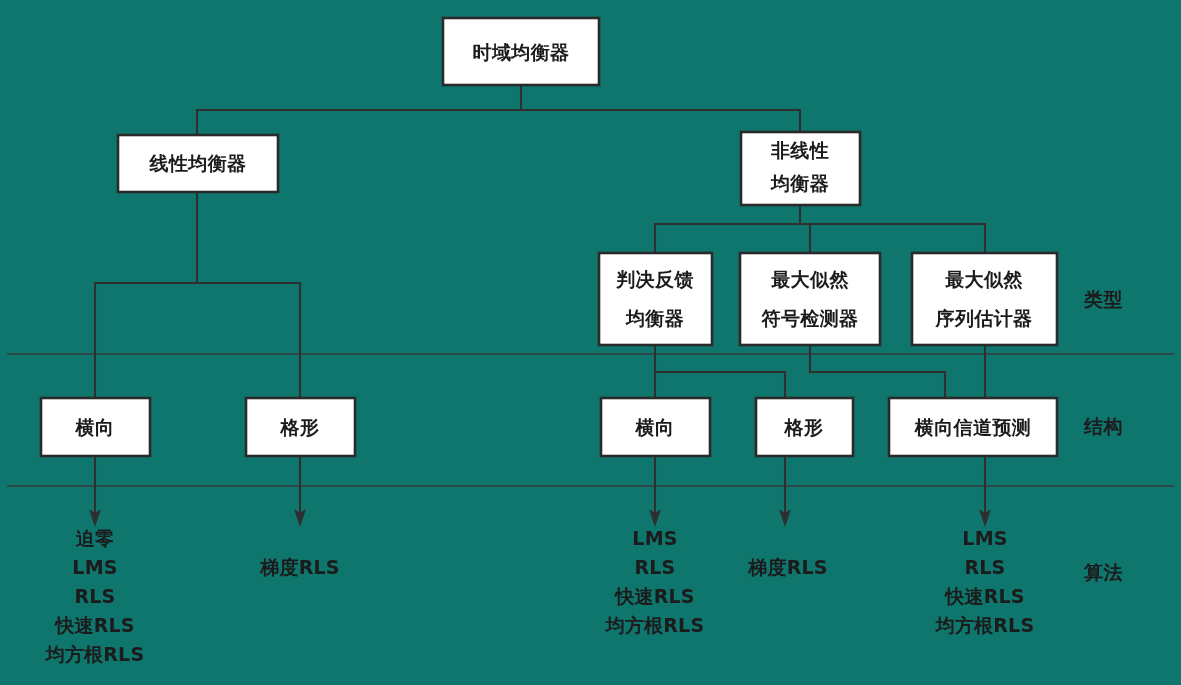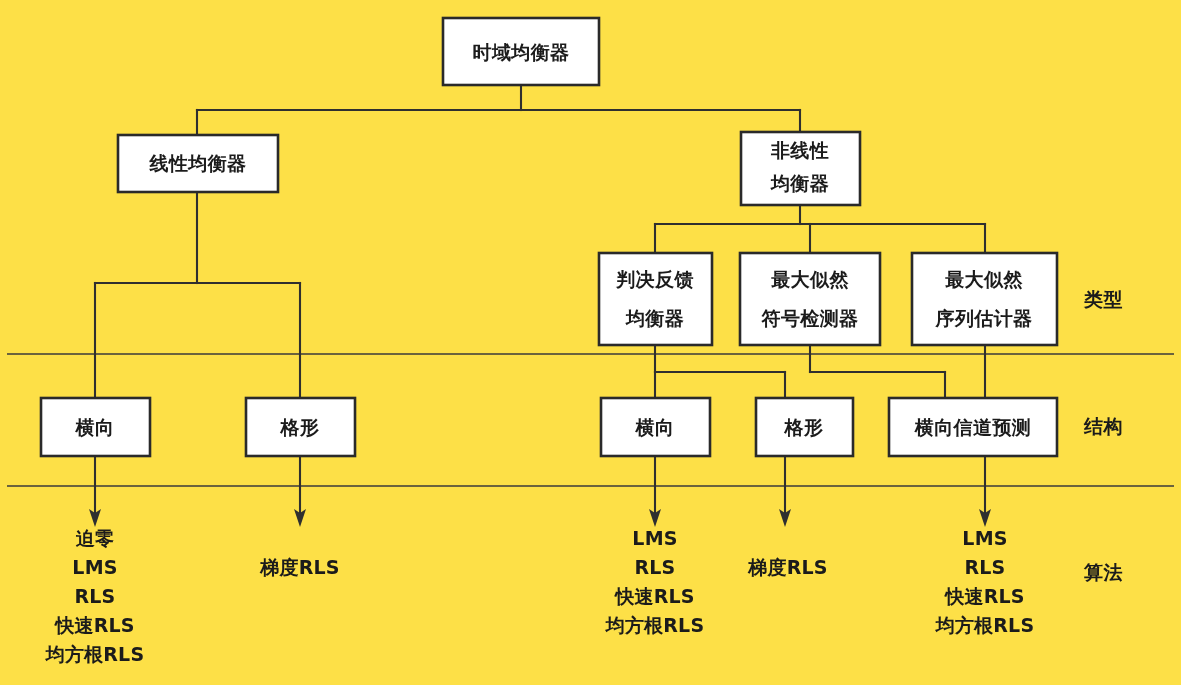--- a/index.html
+++ b/index.html
@@ -13,21 +13,21 @@
     height: 685px;
     font-family: "Liberation Serif", "DejaVu Serif", serif;
     color: #1d1d1d;
     overflow: hidden;
     position: relative;
   }
   #diagram-root {
     position: relative;
     width: 1181px;
     height: 685px;
-    background: #fde047;
+    background: #0f766e;
   }
   svg.diagram-canvas {
     position: absolute;
     left: 0;
     top: 0;
     width: 1181px;
     height: 685px;
   }
   .node-box {
     fill: #ffffff;

